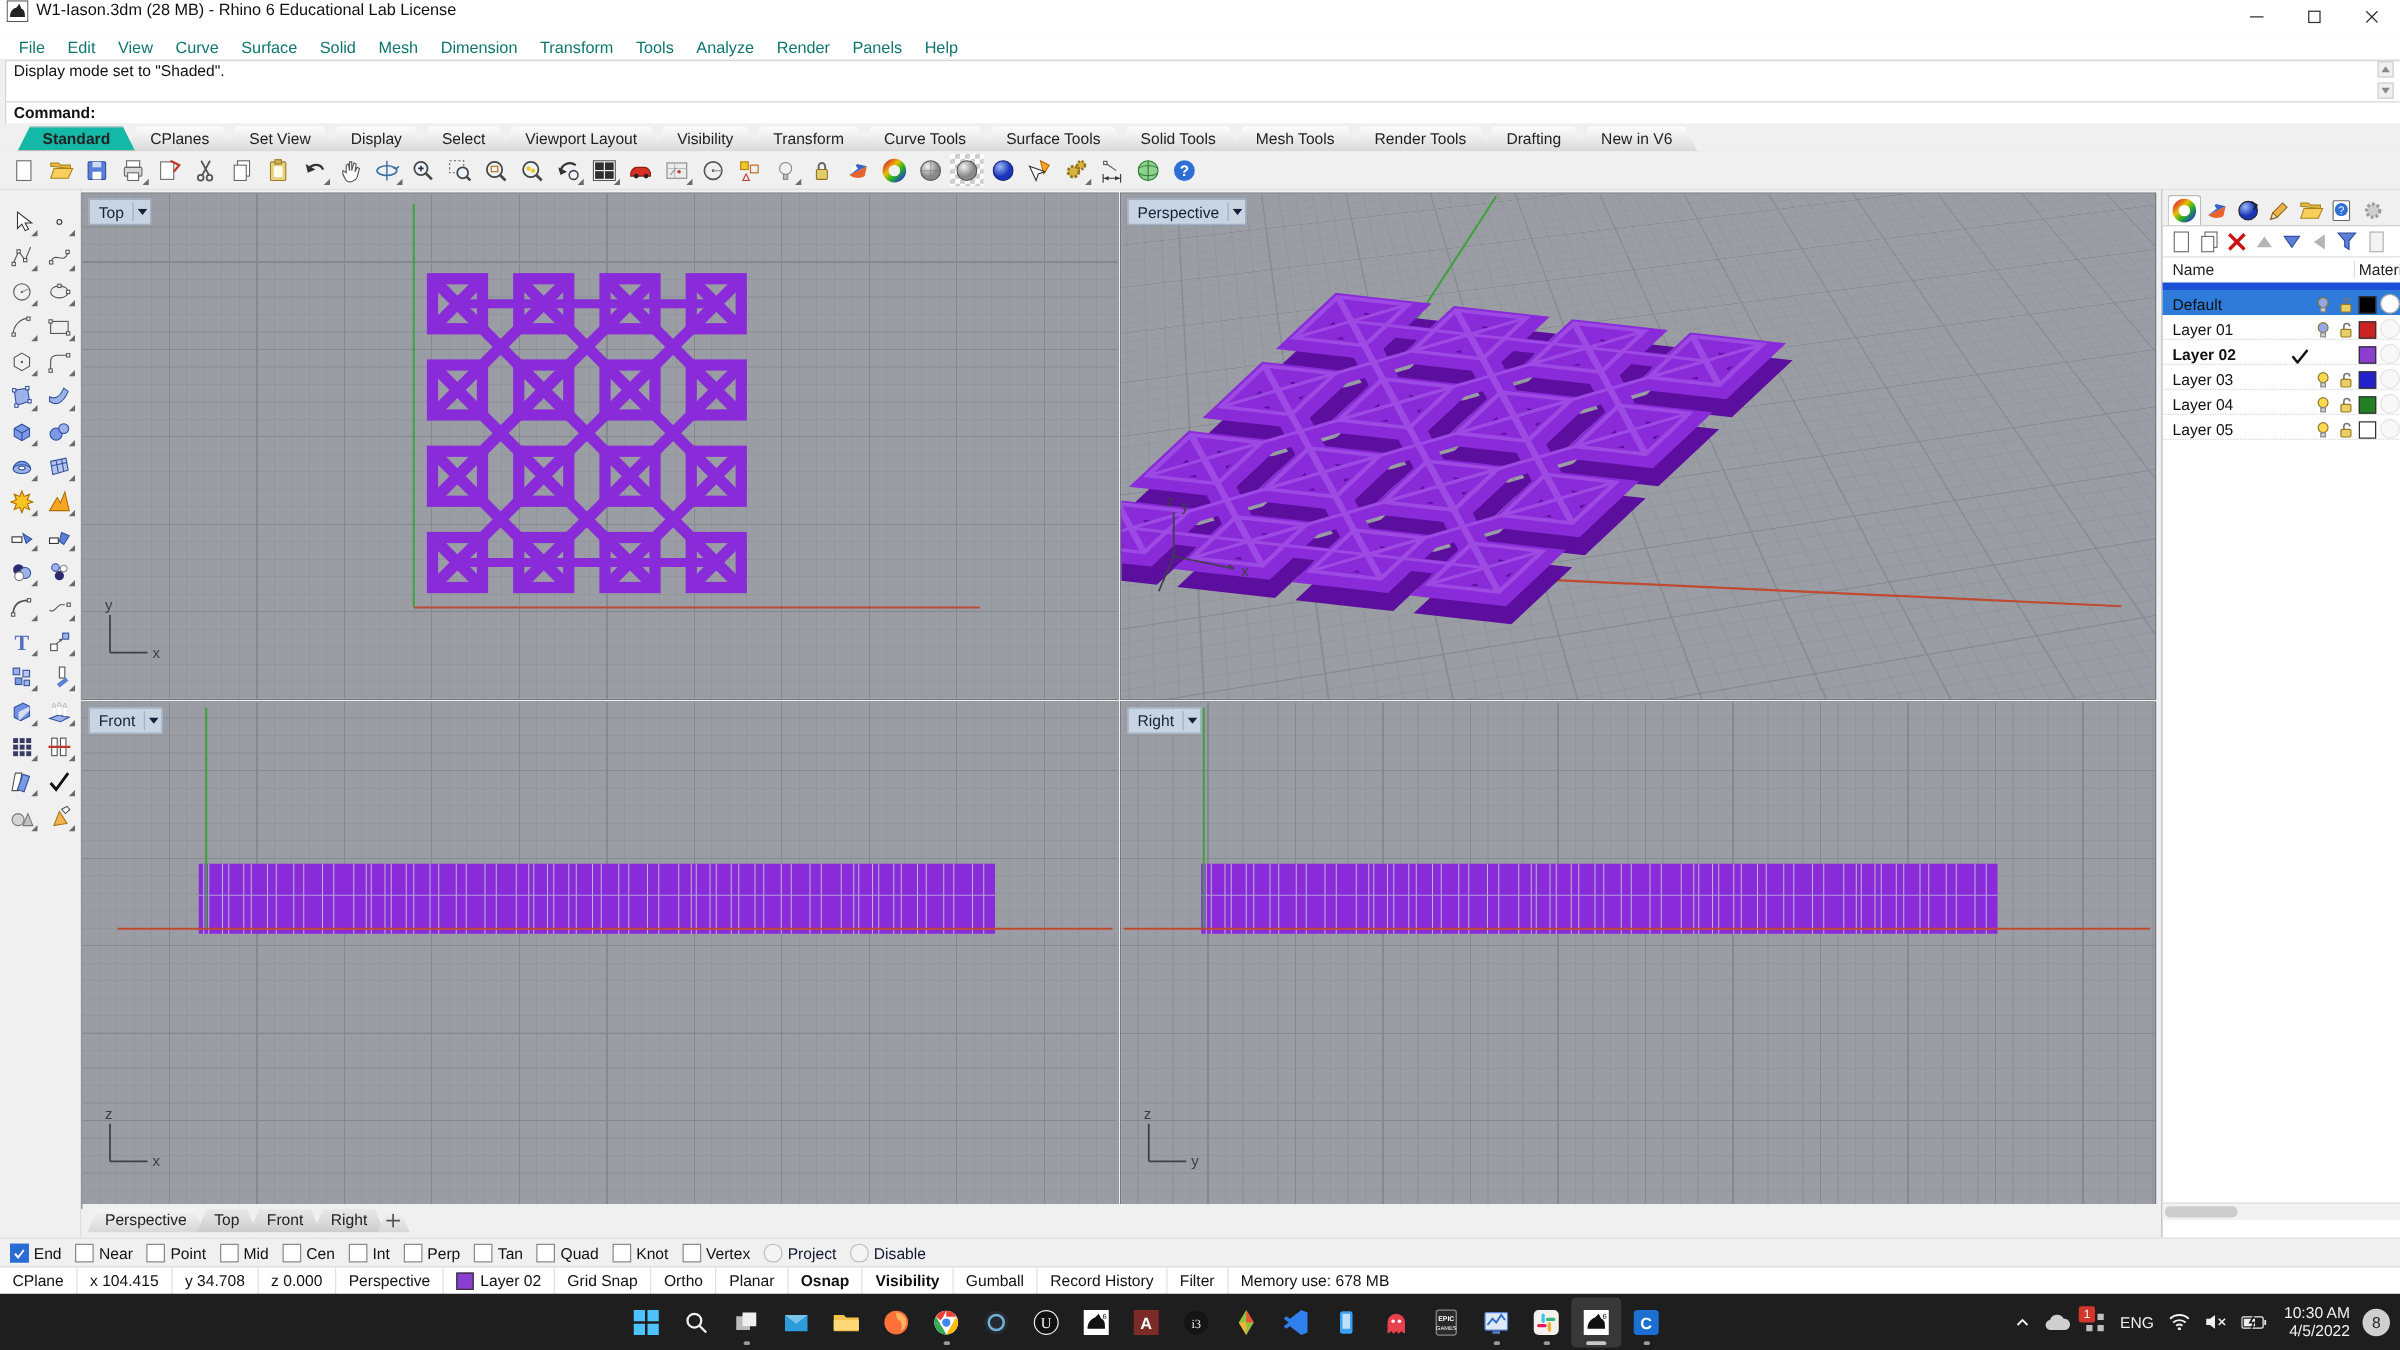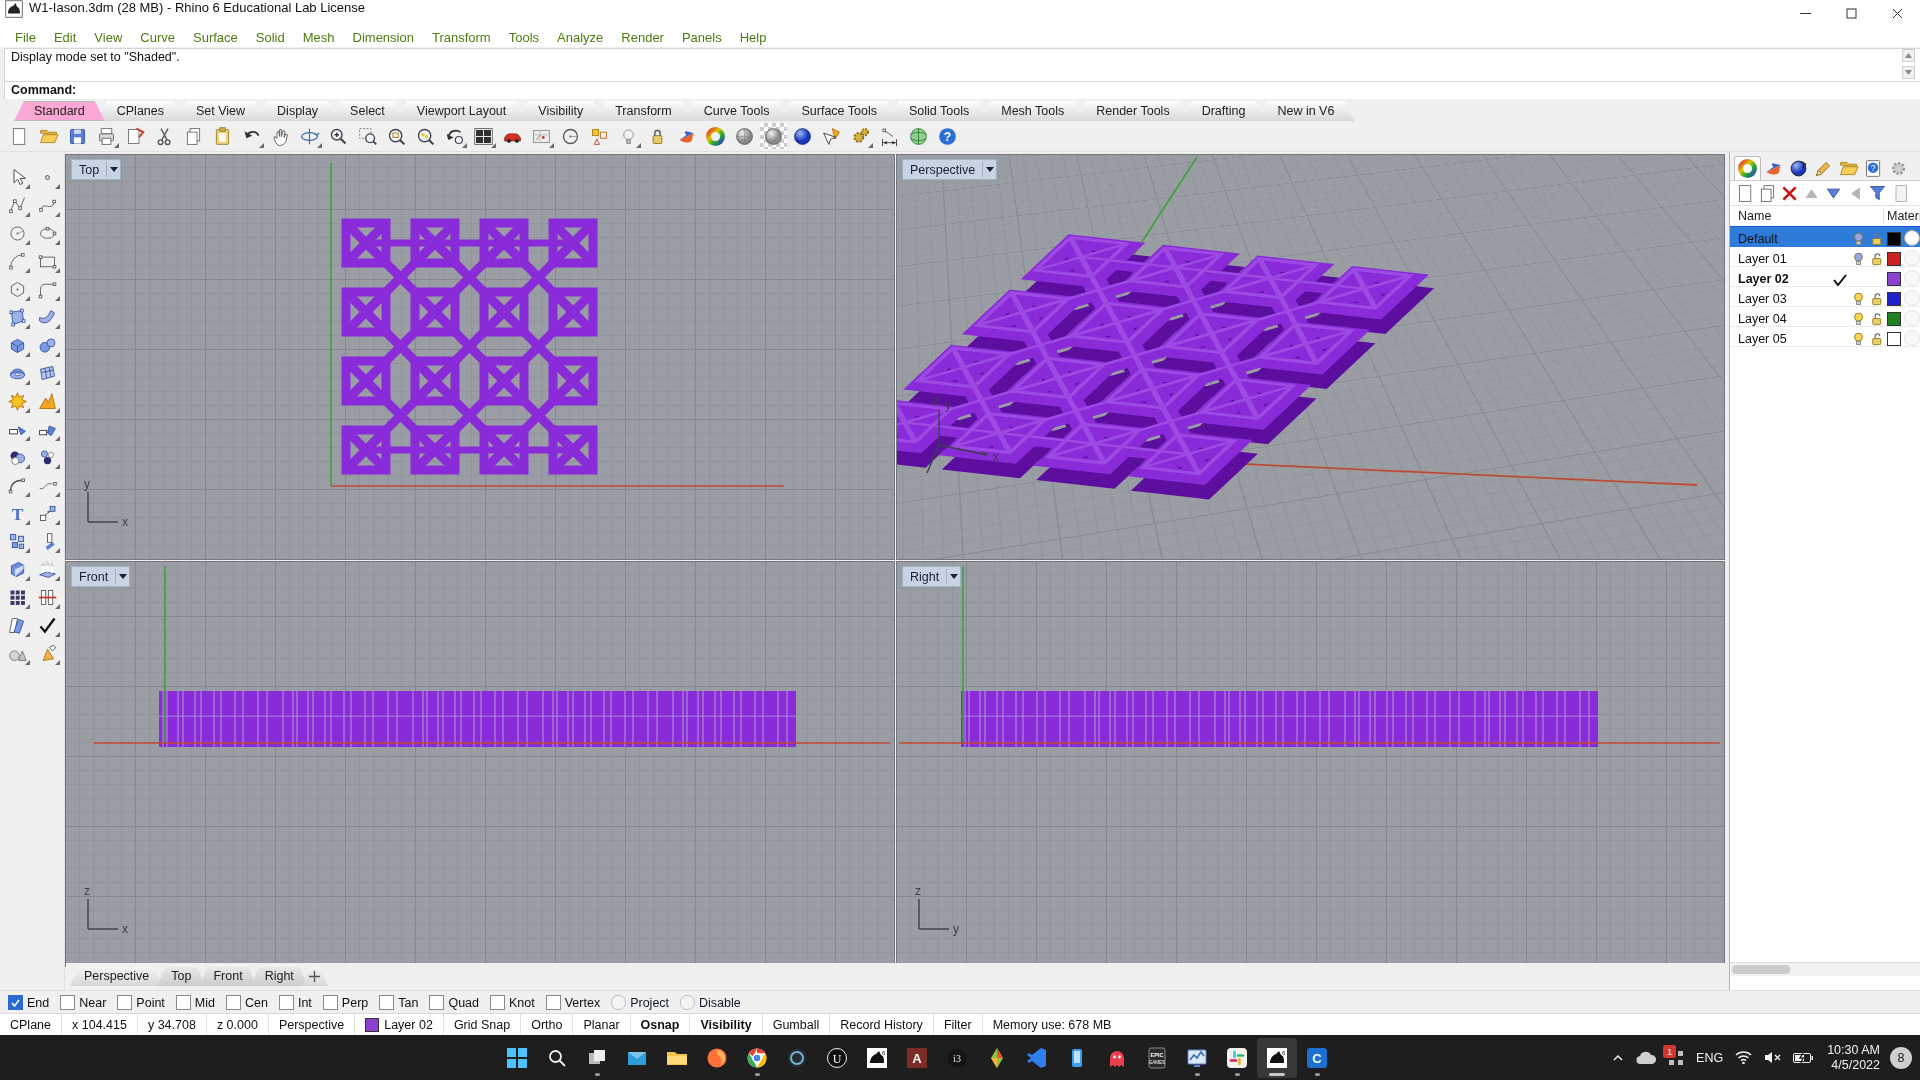--- a/index.html
+++ b/index.html
@@ -8,33 +8,33 @@
        -webkit-font-smoothing:antialiased}
   .abs{position:absolute}
   
   #titlebar{left:0;top:0;width:1920px;height:27px;background:#ffffff;display:flex;border-bottom:1px solid #e4e4e4}
   #titlebar .appicon{width:18px;height:18px;margin:0 6px 0 5px}
   #titlebar .title{font-size:13px;color:#111}
   #wincontrols{margin-left:auto;display:flex;height:100%}
   .winbtn{width:46px;height:100%;display:flex;align-items:center;justify-content:center}
   
   #menubar{left:0;top:27px;width:1920px;height:20px;background:#fff;display:flex;align-items:center;padding-left:6px}
-  .menu-item{padding:2px 9px;font-size:13px;color:#4d7c0f}
+  .menu-item{padding:2px 9px;font-size:13px;color:#0f766e}
   
   #cmdarea{left:0;top:47px;width:1920px;height:52px;background:#f0f0f0}
   #cmdhist{position:absolute;left:4px;top:1px;width:1906px;height:32px;background:#fff;border:1px solid #d6d6d6;padding:1px 6px;line-height:15px;font-size:12.5px}
   #cmdline{position:absolute;left:4px;top:34px;width:1906px;height:17px;background:#fff;border:1px solid #d6d6d6;padding:0 6px;font-size:12.5px;font-weight:bold;line-height:16px}
   #cmdscroll{position:absolute;right:6px;top:2px;width:12px;height:30px;display:flex;flex-direction:column;justify-content:space-between}
   .scr-arrow{width:11px;height:11px;background:#f0f0f0;border:1px solid #cfcfcf;display:flex;align-items:center;justify-content:center}
   .scr-arrow svg{display:block}
   
   #tabrow{left:0;top:99px;width:1920px;height:22px;background:#f0f0f0;display:flex;align-items:flex-end;padding-left:14px;border-bottom:1px solid #dcdcdc}
   .ttab{position:relative;height:20px;line-height:20px;padding:0 20px;font-size:12.5px;color:#222;
         background:linear-gradient(#fdfdfd,#d9d9d9);clip-path:polygon(0 100%,10px 0,calc(100% - 10px) 0,100% 100%);margin-right:-8px}
-  .ttab.active{background:#f9a8d4;font-weight:normal;z-index:3;box-shadow:inset 0 0 0 1px #bbb}
+  .ttab.active{background:#14b8a6;font-weight:bold;z-index:3;box-shadow:inset 0 0 0 1px #bbb}
   
   #maintoolbar{left:0;top:121px;width:1920px;height:30px;background:#f0f0f0;display:flex;align-items:center;padding-left:6px;border-bottom:1px solid #e0e0e0}
   .tb{width:27px;height:26px;margin-right:2px;display:flex;align-items:center;justify-content:center;border-radius:2px;position:relative;background:transparent}
   .tb.checker{background-image:linear-gradient(45deg,#ccc 25%,transparent 25%,transparent 75%,#ccc 75%),linear-gradient(45deg,#ccc 25%,#fff 25%,#fff 75%,#ccc 75%);background-size:8px 8px;background-position:0 0,4px 4px}
   .fly::after{content:"";position:absolute;right:1px;bottom:1px;border-left:5px solid transparent;border-bottom:5px solid #6a6a6a}
   
   #sidebar{left:0;top:152px;width:64px;height:838px;background:#f0f0f0;border-right:1px solid #e0e0e0;padding-top:12px}
   #sidegrid{display:grid;grid-template-columns:27px 27px;gap:2px 3px;justify-content:center}
   .sb{width:27px;height:26px;display:flex;align-items:center;justify-content:center;position:relative;border-radius:2px}
   
@@ -53,21 +53,21 @@
   .vplabel .sep{width:1px;height:15px;background:#9fb0c4;margin:0 3px 0 7px}
   .vplabel svg{display:block}
   .axline{position:absolute}
   
   #rightpanel{left:1729px;top:152px;width:191px;height:838px;background:#ffffff;border-left:1px solid #b4b4b4}
   #paneltabs{display:flex;align-items:flex-end;height:26px;padding:2px 2px 0 4px;background:#f0f0f0;border-bottom:1px solid #d0d0d0}
   .ptab{width:25px;height:23px;display:flex;align-items:center;justify-content:center}
   .ptab.active{background:#fff;border:1px solid #bbb;border-bottom:none;border-radius:3px 3px 0 0}
   #panelactions{display:flex;align-items:center;height:24px;padding-left:4px;border-bottom:1px solid #e0e0e0}
   .pact{width:22px;height:22px;display:flex;align-items:center;justify-content:center;border-radius:2px}
-  #layerheader{display:flex;align-items:center;height:20px;border-bottom:1px solid #1d4ed8;font-size:12.5px;color:#222}
+  #layerheader{display:flex;align-items:center;height:20px;border-bottom:6px solid #1d4ed8;font-size:12.5px;color:#222}
   #layerheader .hname{padding-left:8px;flex:1}
   #layerheader .hmat{width:34px;border-left:1px solid #e0e0e0;padding-left:3px;overflow:hidden;white-space:nowrap}
   .lrow{display:flex;align-items:flex-end;height:19px;border-bottom:1px dotted #d8d8d8;font-size:12.5px;position:relative}
   .lrow.selected{background:#2e7bd9;border-bottom-color:#2e7bd9}
   .lrow .lname{padding-left:8px;flex:1;white-space:nowrap}
   .lrow.current .lname{font-weight:bold}
   .cell{width:18px;display:flex;align-items:center;justify-content:center;flex:none}
   .swatch{width:12px;height:12px;border:1px solid #333;flex:none}
   .matdot{width:14px;height:14px;border-radius:50%;flex:none;border:1px solid #e4e4e4;background:#f8f8f8}
   .matdot.solid{background:#fff;border-color:#aaa}

